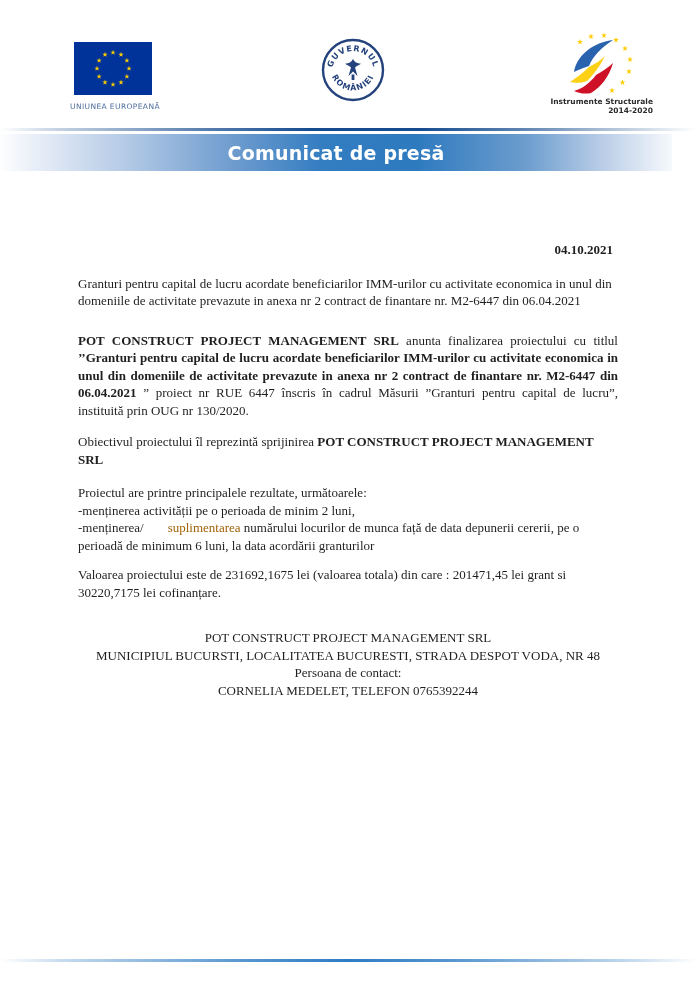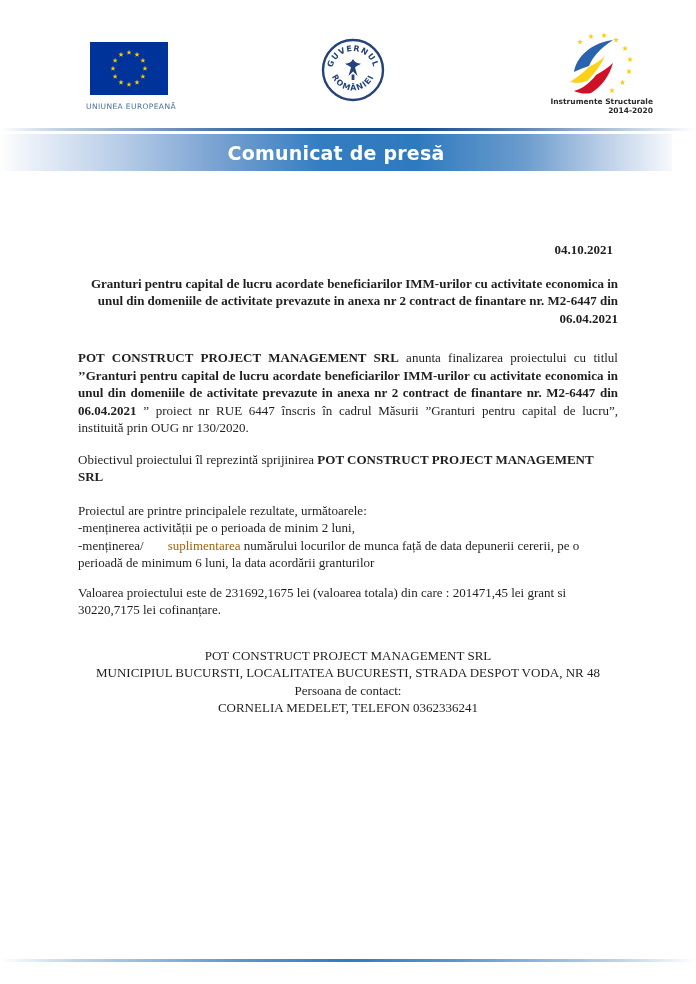--- a/index.html
+++ b/index.html
@@ -9,21 +9,21 @@
     width: 696px;
     height: 984px;
     background: #ffffff;
     font-family: "Liberation Serif", serif;
     color: #1f1f1f;
     overflow: hidden;
     margin: 0 auto;
   }
   
   .header { position: absolute; top: 0; left: 0; width: 696px; height: 128px; }
-  .eu-logo { position: absolute; left: 86px; top: 42px; width: 86px; text-align: center; }
+  .eu-logo { position: absolute; left: 70px; top: 42px; width: 86px; text-align: center; }
   .eu-flag { display: block; margin: 0 auto; }
   .eu-label {
     margin-top: 7px; font-family: "DejaVu Sans", sans-serif;
     font-size: 7.5px; letter-spacing: 0.4px; color: #4d6e9e; white-space: nowrap;
   }
   .gov-logo { position: absolute; left: 321px; top: 38px; width: 64px; height: 64px; }
   .is-logo { position: absolute; left: 543px; top: 31px; width: 110px; text-align: right; }
   .is-emblem { display: block; margin: 0 auto; }
   .is-label {
     margin-top: 2px; font-family: "DejaVu Sans", sans-serif; font-weight: bold;
@@ -50,21 +50,21 @@
   }
   
   .content {
     position: absolute; top: 171px; left: 0; width: 696px;
     padding: 0 78px 0 78px;
     font-size: 13px; line-height: 17.5px;
   }
   .doc-date { margin-top: 70px; text-align: right; font-weight: bold; padding-right: 5px; }
   .doc-title {
     margin: 16px auto 0 auto; max-width: 548px;
-    text-align: right; font-weight: bold;
+    text-align: left; font-weight: normal;
   }
   .p1 { margin-top: 22px; text-align: justify; }
   .p2 { margin-top: 18px; }
   .p3 { margin-top: 14px; }
   .results { margin-top: 16px; }
   .p5 { margin-top: 12px; }
   .p6 { margin-top: 30px; }
   .address { margin-top: 28px; text-align: center; }
   .contact { text-align: center; }
   .b { font-weight: bold; }
@@ -174,18 +174,18 @@
     <p class="p5">Valoarea proiectului este de 231692,1675  lei (valoarea totala) din care : 201471,45  lei grant si 30220,7175 lei cofinanțare.</p>
 
 
     <div class="address">
       <div>POT CONSTRUCT PROJECT MANAGEMENT SRL</div>
       <div>MUNICIPIUL BUCURSTI, LOCALITATEA BUCURESTI, STRADA DESPOT VODA, NR 48</div>
     </div>
 
     <div class="contact">
       <div>Persoana de contact:</div>
-      <div>CORNELIA MEDELET, TELEFON 0362336241</div>
+      <div>CORNELIA MEDELET, TELEFON 0765392244</div>
     </div>
   </div>
 
   <div class="rule-bottom"></div>
 </div>
 
 </body></html>

